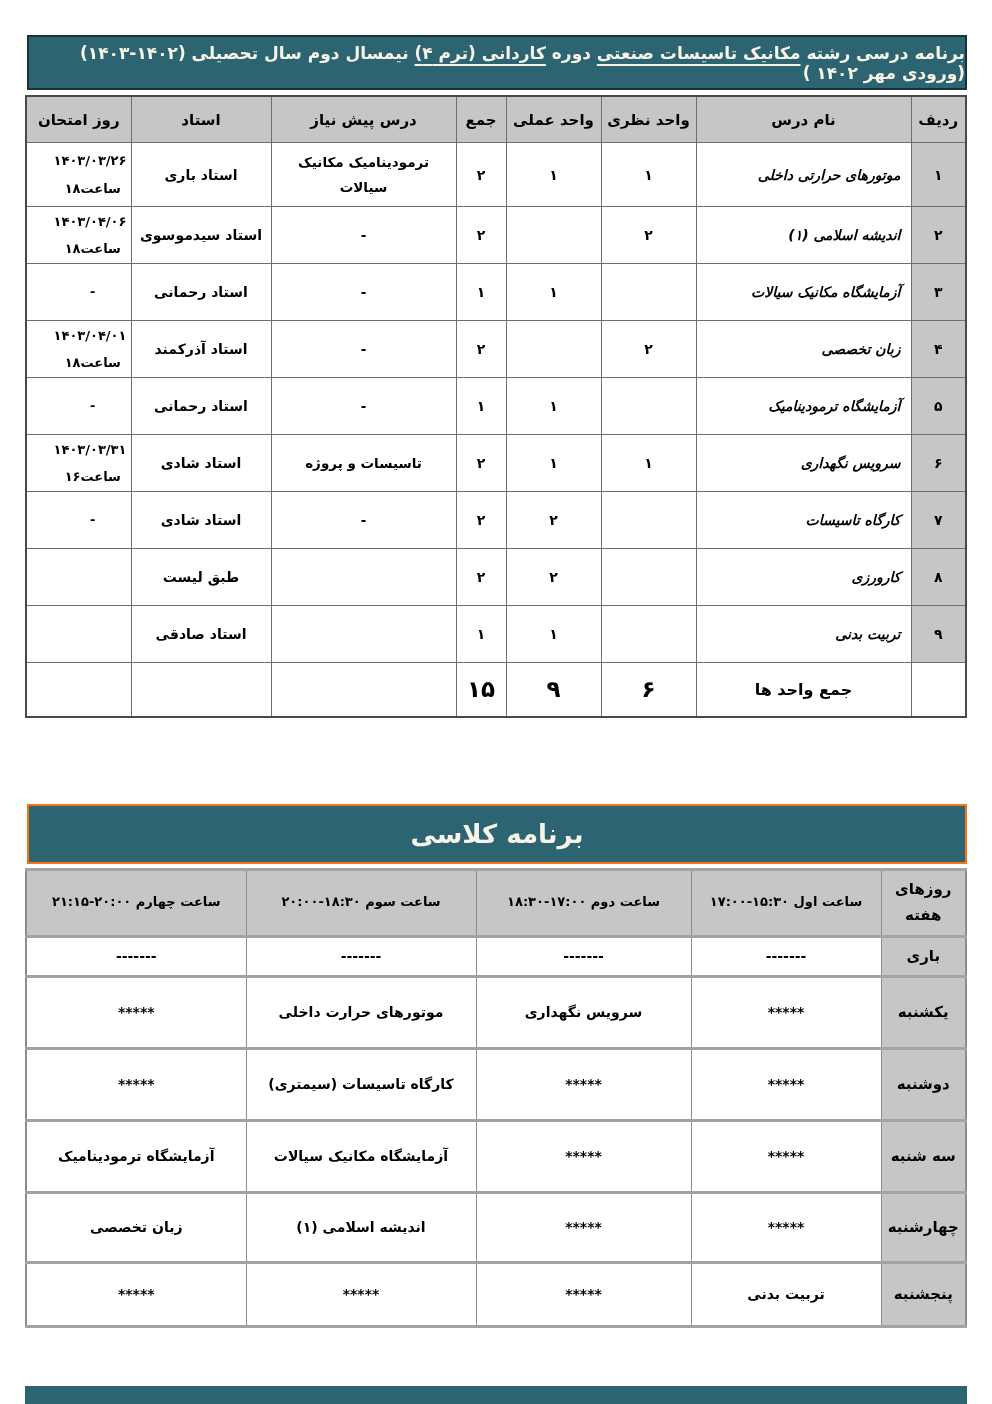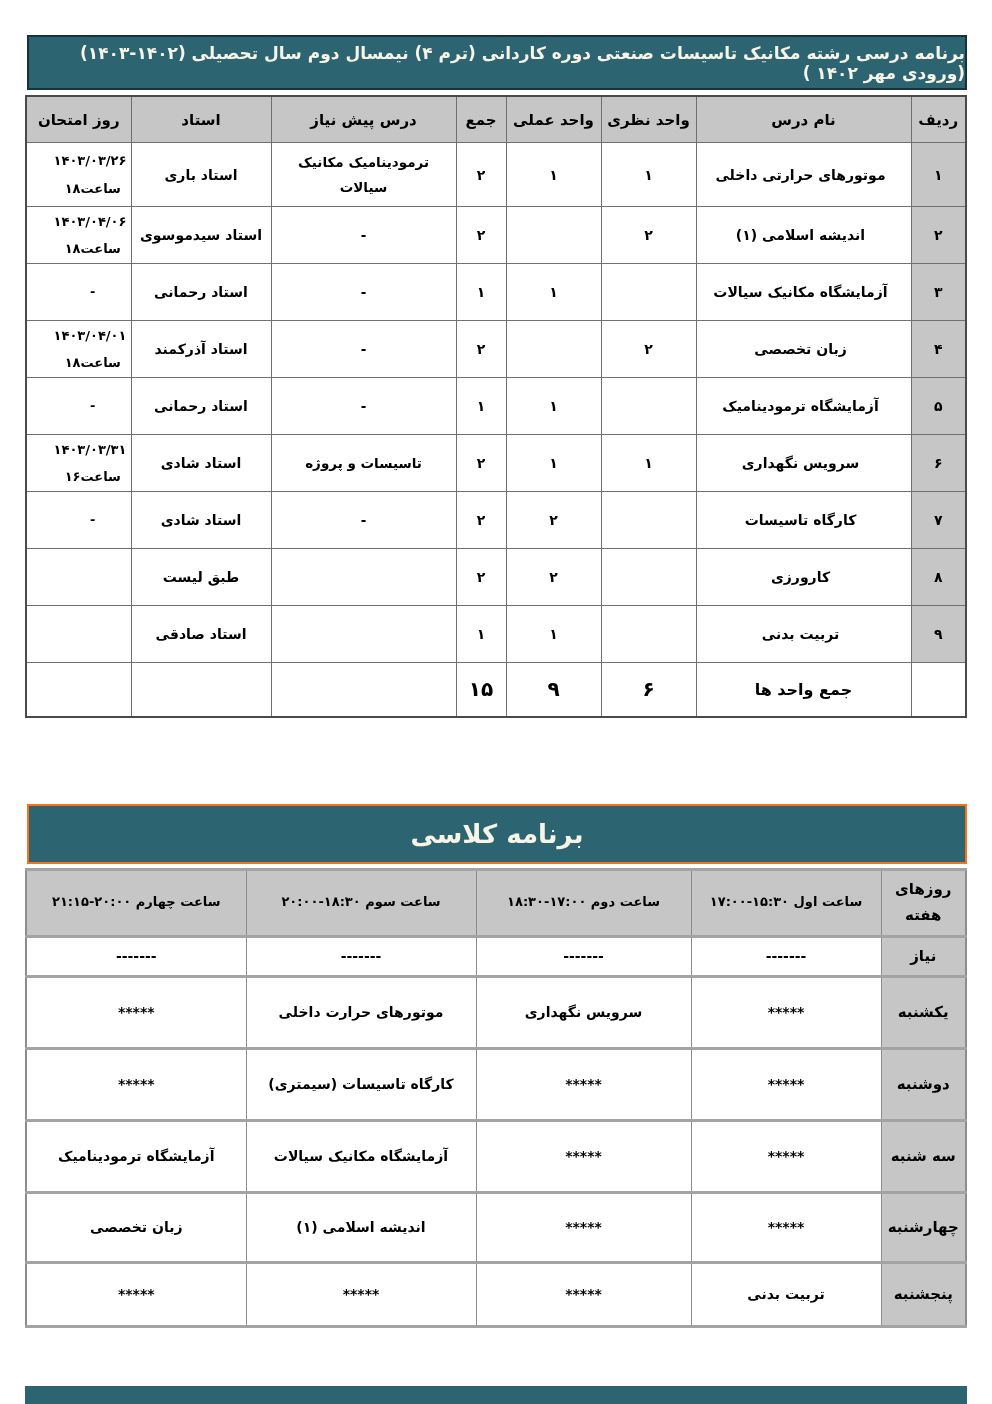--- a/index.html
+++ b/index.html
@@ -13,34 +13,34 @@
   
   .title-bar{
     width:936px;height:51px;background:#2c6571;border:2px solid #17323a;
     display:flex;align-items:center;justify-content:center;
     color:#f7f3e6;font-weight:bold;margin-bottom:5px;
   }
   table{border-collapse:collapse;table-layout:fixed;width:940px;}
 
   
   .t1-title{font-size:17px;letter-spacing:0;}
-  .t1-title .u{text-underline-offset:5px;text-decoration-thickness:2px;}
+  .t1-title .u{text-decoration:underline;text-underline-offset:5px;text-decoration-thickness:2px;}
   .t1 td,.t1 th{border:1px solid #6f6f6f;padding:0 4px;vertical-align:middle;text-align:center;}
   .t1{border:2px solid #4a4a4a;}
   .t1 th{background:#c6c6c6;font-size:15px;font-weight:bold;height:45px;}
   .t1 td{font-size:14px;font-weight:bold;background:#fff;}
   .t1 .c-radif{background:#c6c6c6;}
-  .t1 .c-name{text-align:center;padding-right:10px;}
+  .t1 .c-name{text-align:right;padding-right:10px;font-style:italic;}
   .t1 .c-exam{font-size:13px;white-space:pre-line;line-height:2.1;padding-left:32px;}
   .t1 tr.r{height:57px;}
   .t1 tr.r-first{height:64px;}
   .t1 tr.r-total{height:54px;}
   .t1 .c-pish{font-size:13.5px;line-height:1.8;}
   .t1 .total-label{font-size:16px;}
-  .t1 .total-num{font-size:20px;}
+  .t1 .total-num{font-size:23px;}
   .t1 tr.r-total .c-radif{background:#fff;}
 
   
   .sched-wrap{margin-top:86px;}
   .title-bar2{height:56px;border:2px solid #f97316;margin-bottom:4px;}
   .t2-title{font-size:26px;}
   .t2{border:2px solid #8c8c8c;}
   .t2 td,.t2 th{
     border-left:1px solid #8c8c8c;border-right:1px solid #8c8c8c;
     border-top:3px solid #a3a3a3;border-bottom:3px solid #a3a3a3;
@@ -216,21 +216,21 @@
       </colgroup>
       <tbody>
           <tr>
         <th class="c-day">روزهای هفته</th>
         <th>ساعت اول ۱۵:۳۰-۱۷:۰۰</th>
         <th>ساعت دوم ۱۷:۰۰-۱۸:۳۰</th>
         <th>ساعت سوم ۱۸:۳۰-۲۰:۰۰</th>
         <th>ساعت چهارم ۲۰:۰۰-۲۱:۱۵</th>
       </tr>
       <tr class="rs">
-        <td class="c-day">نیاز</td>
+        <td class="c-day">باری</td>
         <td>-------</td>
         <td>-------</td>
         <td>-------</td>
         <td>-------</td>
       </tr>
       <tr class="rm">
         <td class="c-day">یکشنبه</td>
         <td>*****</td>
         <td>سرویس نگهداری</td>
         <td>موتورهای حرارت داخلی</td>

